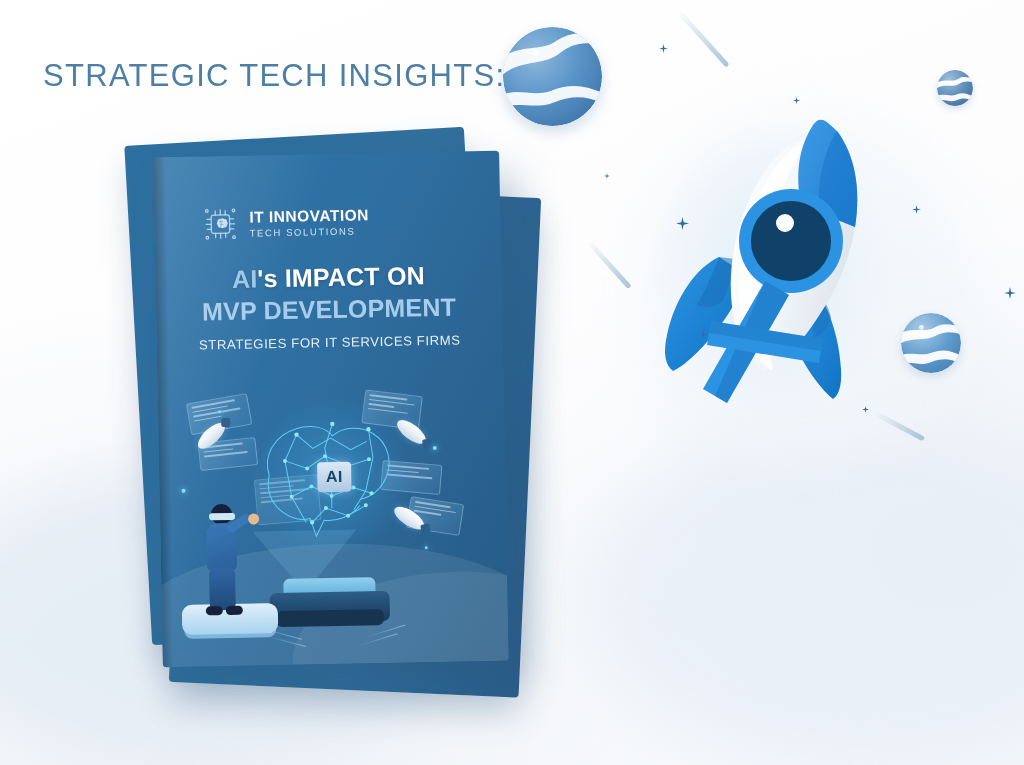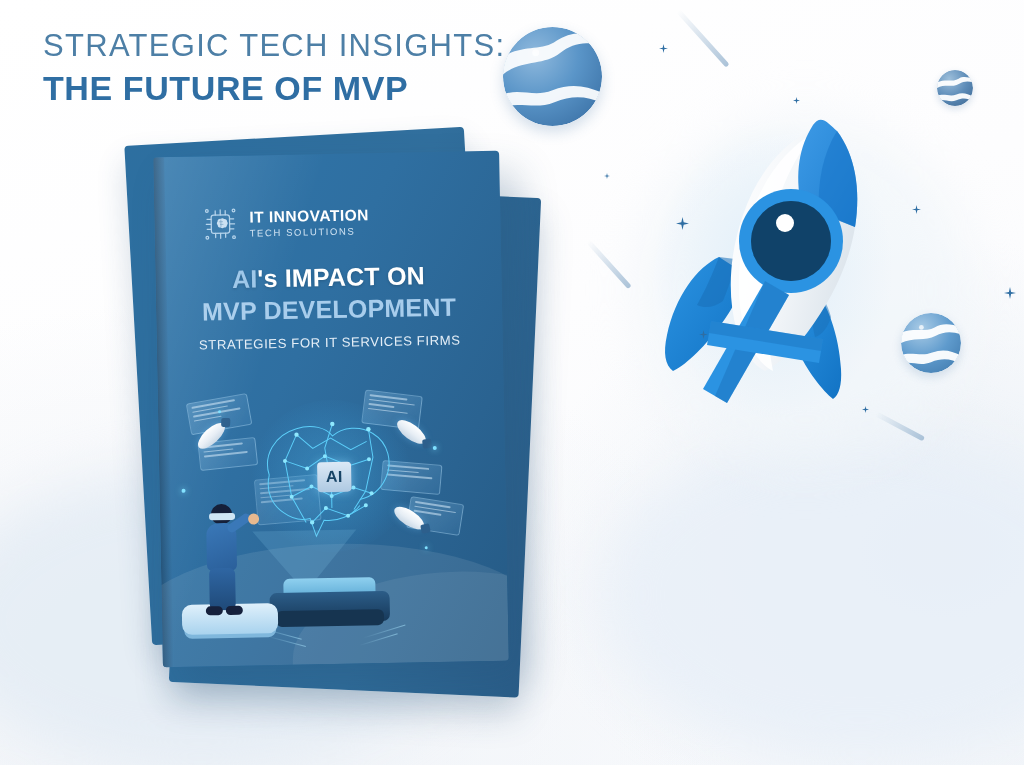--- a/index.html
+++ b/index.html
@@ -19,21 +19,21 @@
   
   .bg-blob{position:absolute;border-radius:50%;filter:blur(26px);pointer-events:none;}
   .blob-a{left:-60px;top:470px;width:520px;height:300px;background:rgba(228,236,245,.85);}
   .blob-b{left:600px;top:430px;width:520px;height:330px;background:rgba(231,239,247,.8);}
   .blob-c{left:640px;top:120px;width:330px;height:340px;background:rgba(240,245,250,.75);}
 
   
   .headline{position:absolute;left:43px;top:30px;width:560px;}
   .hl-1{
     font-size:31px;letter-spacing:1.3px;line-height:1.05;
-    color:#4d7fa6;font-weight:400;white-space:nowrap;
+    color:#4d7fa6;font-weight:400;white-space:nowrap;margin-top:30px;
   }
   .hl-2{
     font-size:34px;letter-spacing:.6px;line-height:1.12;margin-top:6px;
     color:#2f6ea3;font-weight:bold;white-space:nowrap;
   }
 
   
   .planet{position:absolute;border-radius:50%;overflow:hidden;}
   .planet .sph{position:absolute;inset:0;border-radius:50%;}
   .p-big{left:503px;top:27px;width:99px;height:99px;
@@ -162,21 +162,20 @@
 <body>
 
 <div id="stage">
 
   <div class="bg-blob blob-a"></div>
   <div class="bg-blob blob-b"></div>
   <div class="bg-blob blob-c"></div>
 
   <div class="headline">
     <div class="hl-1">STRATEGIC TECH INSIGHTS:</div>
-    <div class="hl-2">THE FUTURE OF MVP</div>
   </div>
 
   <div id="books">
 
     <div class="bk bk-back"></div>
     <div class="bk bk-mid"></div>
 
     <div class="bk bk-front">
       <div class="spine"></div>
 

